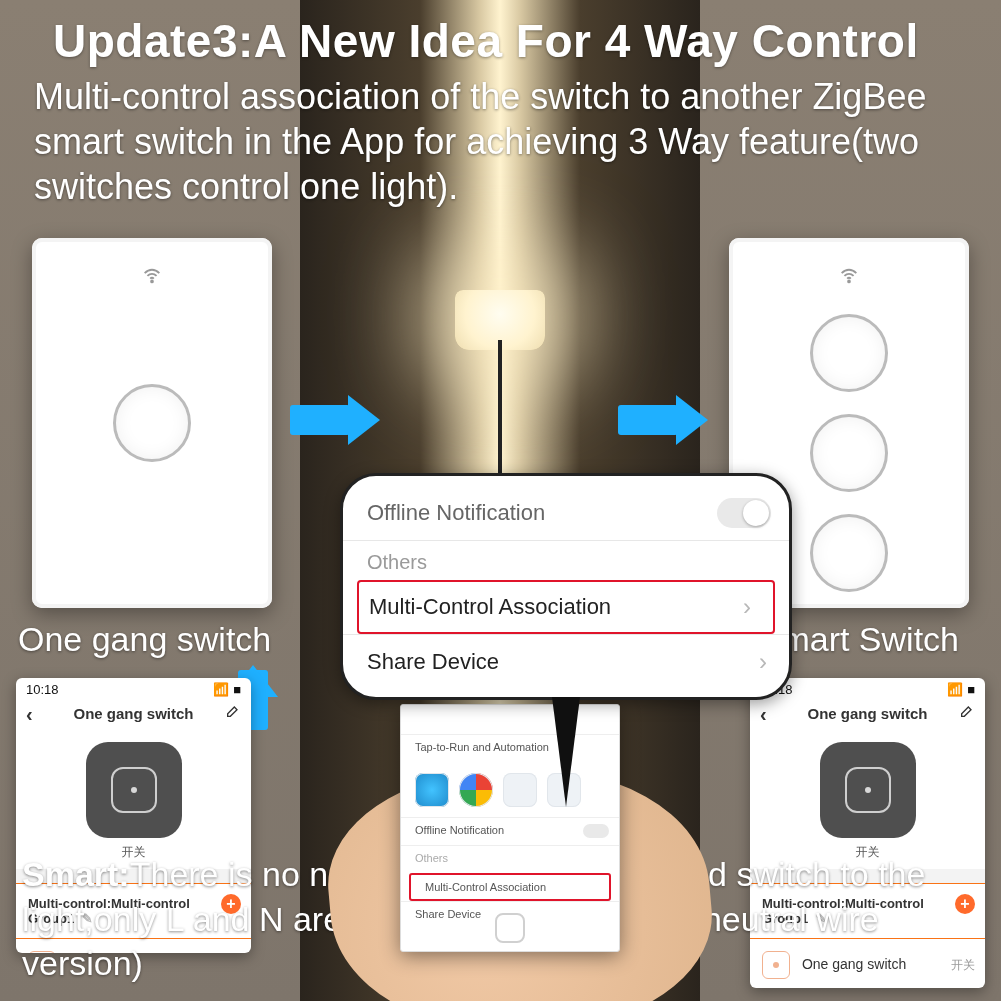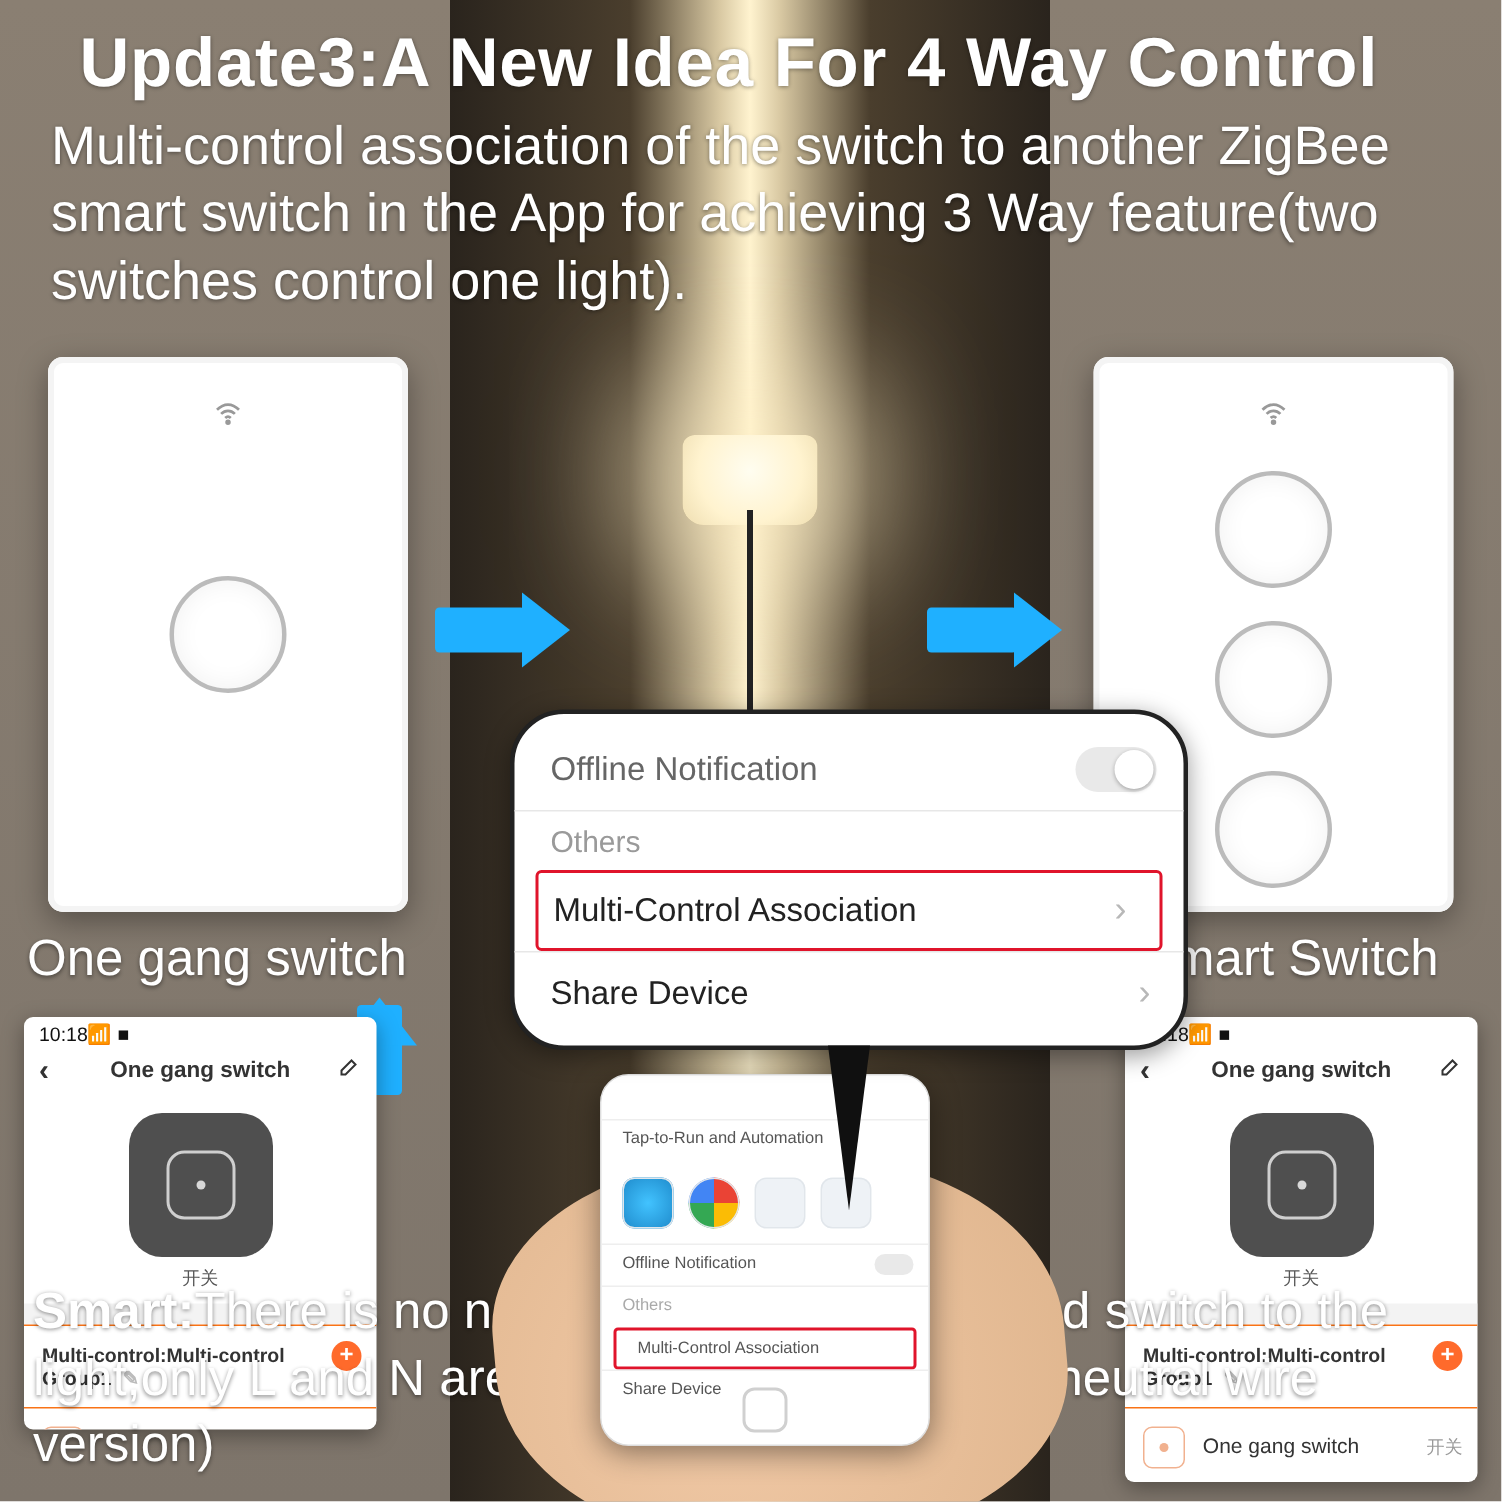--- a/index.html
+++ b/index.html
@@ -43,34 +43,34 @@
   .popup .row.label { color:#9a9a9a; padding-top:10px; padding-bottom:6px; font-size:20px; }
   .popup .row.hl { border:2px solid #e0142b; border-radius:4px; margin:0 14px; padding:12px 10px; }
   .popup .chev { position:absolute; right:22px; top:50%; transform:translateY(-50%); color:#b8b8b8; font-size:24px; }
   .popup .toggle { position:absolute; right:18px; top:50%; transform:translateY(-50%); width:54px; height:30px; border-radius:30px; background:#e9e9e9; }
   .popup .toggle .knob { position:absolute; right:2px; top:2px; width:26px; height:26px; border-radius:50%; background:#fff; box-shadow:0 1px 3px rgba(0,0,0,.3); left:auto; }
   .pointer { position:absolute; left:50%; top:100%; transform:translateX(-50%); width:0; height:0; border-left:14px solid transparent; border-right:14px solid transparent; border-top:110px solid #101010; }
 
   
   .phone-hand { position:absolute; left:360px; top:700px; width:300px; height:300px; z-index:3; }
   .hand { position:absolute; left:-30px; bottom:-30px; width:380px; height:260px; background:radial-gradient(circle at 40% 60%, #f1c9a6, #deb48c); border-radius:40% 50% 40% 50%; transform:rotate(-5deg); }
-  .phone { position:absolute; left:40px; top:16px; width:220px; height:248px; background:#fff; border-radius:19px; box-shadow:0 4px 20px rgba(0,0,0,.45); overflow:hidden; border:1px solid #ddd; }
+  .phone { position:absolute; left:40px; top:4px; width:220px; height:248px; background:#fff; border-radius:3px; box-shadow:0 4px 20px rgba(0,0,0,.45); overflow:hidden; border:1px solid #ddd; }
   .phone .top { height:30px; background:#fff; border-bottom:1px solid #eee; }
   .phone .apps { display:flex; gap:10px; padding:10px 14px; }
   .phone .app { width:34px; height:34px; border-radius:8px; background:#eef2f6; box-shadow:inset 0 0 0 1px #e1e6eb; }
   .phone .app.a1 { background:radial-gradient(circle at 50% 50%,#42c3ff,#1e8acb); }
   .phone .app.a2 { background:conic-gradient(#ea4335 0 25%,#fbbc05 0 50%,#34a853 0 75%,#4285f4 0); border-radius:50%; }
   .phone .line { height:28px; border-top:1px solid #eee; font-size:11px; padding:6px 14px; color:#555; position:relative; }
   .phone .line.hl { border:2px solid #e0142b; border-radius:3px; margin:0 8px; }
   .phone .mini-toggle { position:absolute; right:10px; top:6px; width:26px; height:14px; border-radius:14px; background:#e9e9e9; }
   .phone .home { position:absolute; left:50%; bottom:8px; transform:translateX(-50%); width:30px; height:30px; border-radius:8px; border:2px solid #d0d0d0; }
 
   
   .side-app { position:absolute; width:235px; background:#fff; border-radius:6px; box-shadow:0 4px 14px rgba(0,0,0,.35); font-size:14px; color:#333; overflow:hidden; }
-  .side-app .status { display:flex; padding:4px 10px 2px; font-size:13px; color:#111; }
+  .side-app .status { display:flex; justify-content:space-between; padding:4px 10px 2px; font-size:13px; color:#111; }
   .side-app .titlebar { position:relative; text-align:center; padding:6px 0 10px; font-weight:600; font-size:15px; }
   .side-app .back { position:absolute; left:10px; top:4px; color:#333; font-size:20px; }
   .side-app .edit { position:absolute; right:10px; top:4px; }
   .side-app .edit svg { width:16px; height:16px; stroke:#333; }
   .side-app .tile { margin:10px auto 6px; width:96px; height:96px; border-radius:22px; background:#4f4f4f; position:relative; }
   .side-app .tile .ring { position:absolute; left:50%; top:50%; transform:translate(-50%,-50%); width:46px; height:46px; border:2px solid #cfcfcf; border-radius:12px; }
   .side-app .tile .dot { position:absolute; left:50%; top:50%; transform:translate(-50%,-50%); width:6px; height:6px; border-radius:50%; background:#d8d8d8; }
   .side-app .tile-label { text-align:center; font-size:12px; color:#555; margin-bottom:8px; }
   .side-app .gap { height:14px; background:#f3f3f3; }
   .side-app .row { position:relative; padding:12px 12px; border-top:1px solid #f97316; font-size:14px; }

